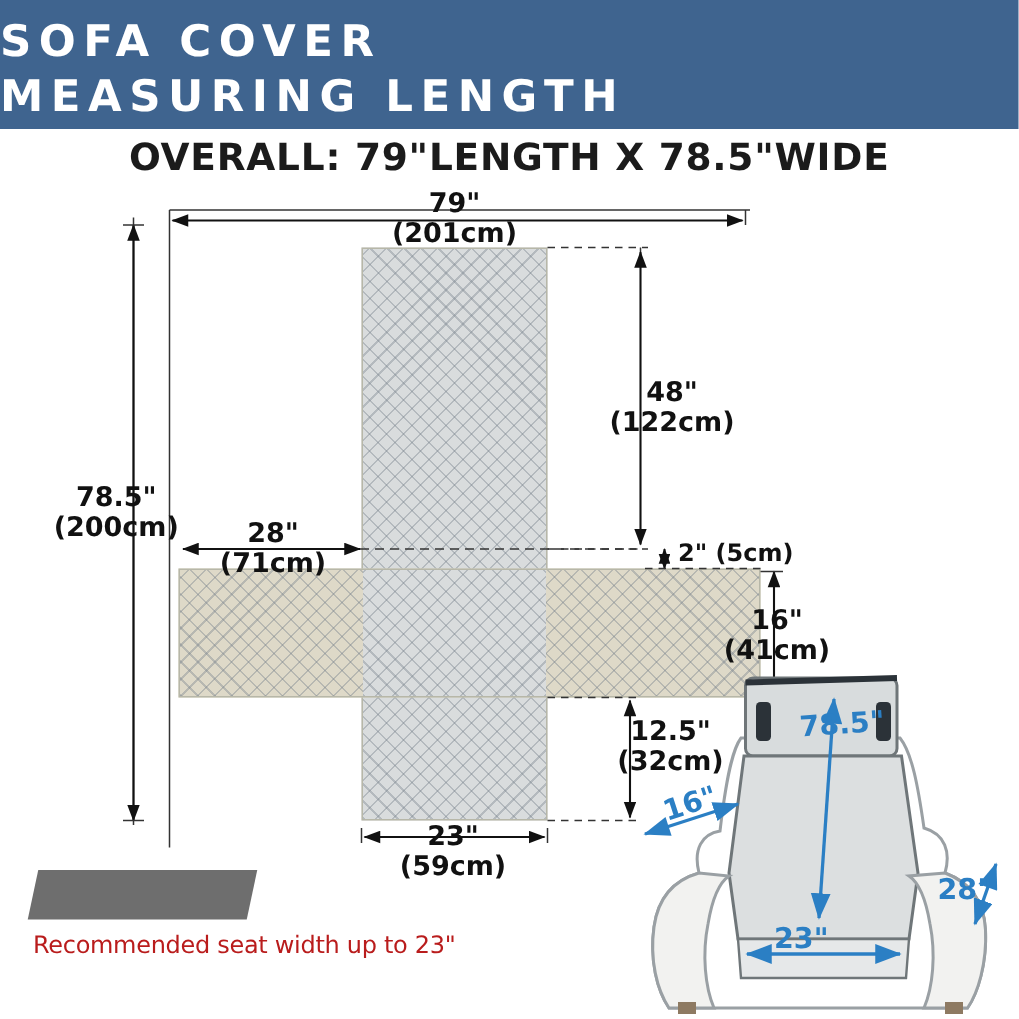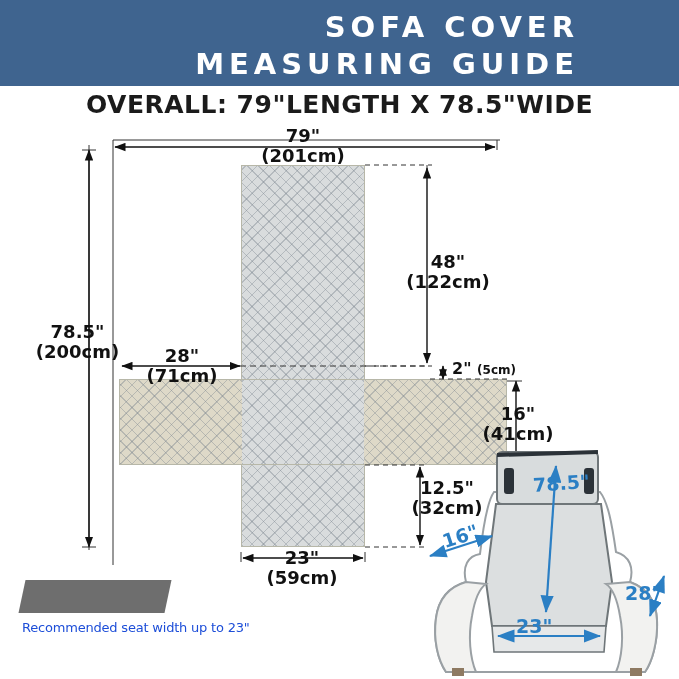--- a/index.html
+++ b/index.html
@@ -25,27 +25,26 @@
   .header-bar {
     position: absolute;
     left: 0; top: 0;
     width: 679px;
     height: 86px;
     background: #3f648f;
   }
   .header-line {
     position: absolute;
     width: 539px;
-    text-align: right;
+    text-align: left;
     color: #ffffff;
     font-weight: bold;
     letter-spacing: 5px;
     font-size: 29px;
     font-family: "DejaVu Sans", sans-serif;
-    padding-left: 40px;
   }
   .header-line1 { top: 10px; }
   .header-line2 { top: 47px; }
 
   .overall-line {
     position: absolute;
     left: 0; top: 90px;
     width: 679px;
     text-align: center;
     color: #1b1b1b;
@@ -136,40 +135,40 @@
     color: #ffffff;
     font-size: 23px;
     font-weight: bold;
     font-style: italic;
     letter-spacing: 0.5px;
   }
   .recommend-text {
     position: absolute;
     left: 22px;
     top: 620px;
-    color: #1d4ed8;
-    font-size: 13px;
+    color: #b91c1c;
+    font-size: 16px;
     letter-spacing: -0.2px;
   }
   .blue-dim {
     position: absolute;
     color: #2b7fc4;
     font-weight: bold;
     font-size: 19px;
     white-space: nowrap;
   }
 </style>
 </head>
 <body>
 
 <div class="root">
 
   <div class="header-bar"></div>
   <div class="header-line header-line1">SOFA COVER</div>
-  <div class="header-line header-line2">MEASURING GUIDE</div>
+  <div class="header-line header-line2">MEASURING LENGTH</div>
   <div class="overall-line">OVERALL: 79"LENGTH X 78.5"WIDE</div>
 
   <div class="cross-vert"></div>
   <div class="cross-horz"></div>
   <div class="cross-patch-v"></div>
 
   <svg class="overlay" viewBox="0 0 679 679">
     <defs>
       <marker id="ar" markerWidth="9" markerHeight="9" refX="7.5" refY="3" orient="auto">
         <path d="M0,0 L8,3 L0,6 z" fill="#111"></path>
@@ -266,21 +265,21 @@
     <span class="sub">(122cm)</span>
   </div>
 
   <div class="dimtext" style="left:132px; top:346px; width:100px;">
     <span>28"</span>
     <span class="sub">(71cm)</span>
   </div>
 
   <div class="dimtext small" style="left:452px; top:360px; width:96px; text-align:left;">
     <span>2"</span>
-    <span style="font-size:12px;">(5cm)</span>
+    <span style="font-size:16px;">(5cm)</span>
   </div>
 
   <div class="dimtext" style="left:470px; top:404px; width:96px;">
     <span>16"</span>
     <span class="sub">(41cm)</span>
   </div>
 
   <div class="dimtext" style="left:392px; top:478px; width:110px;">
     <span>12.5"</span>
     <span class="sub">(32cm)</span>

